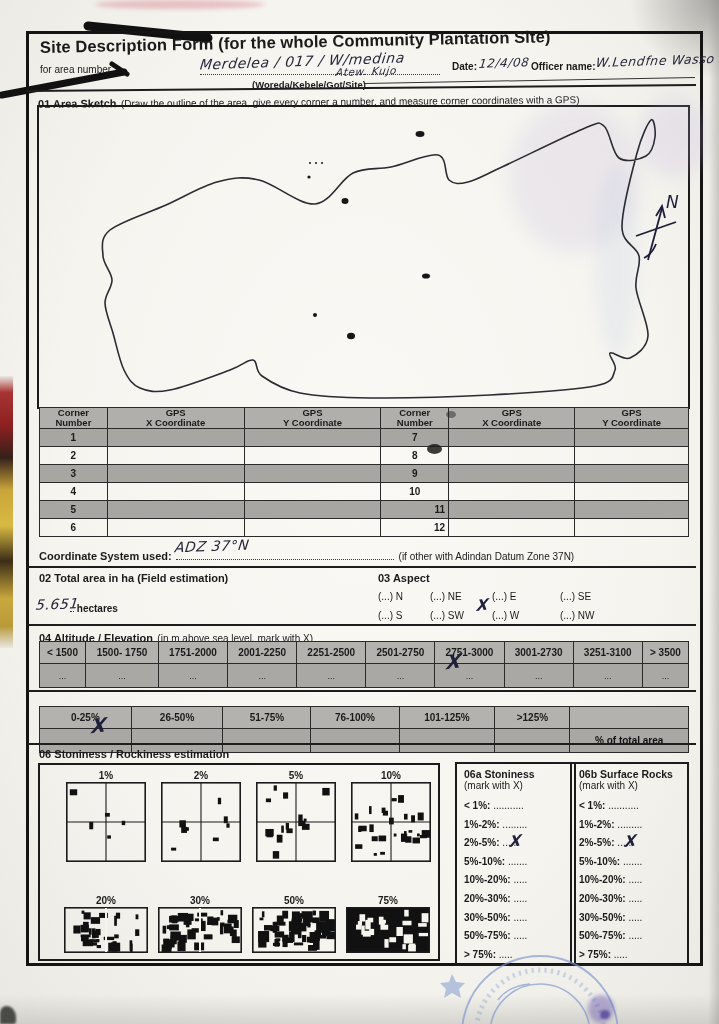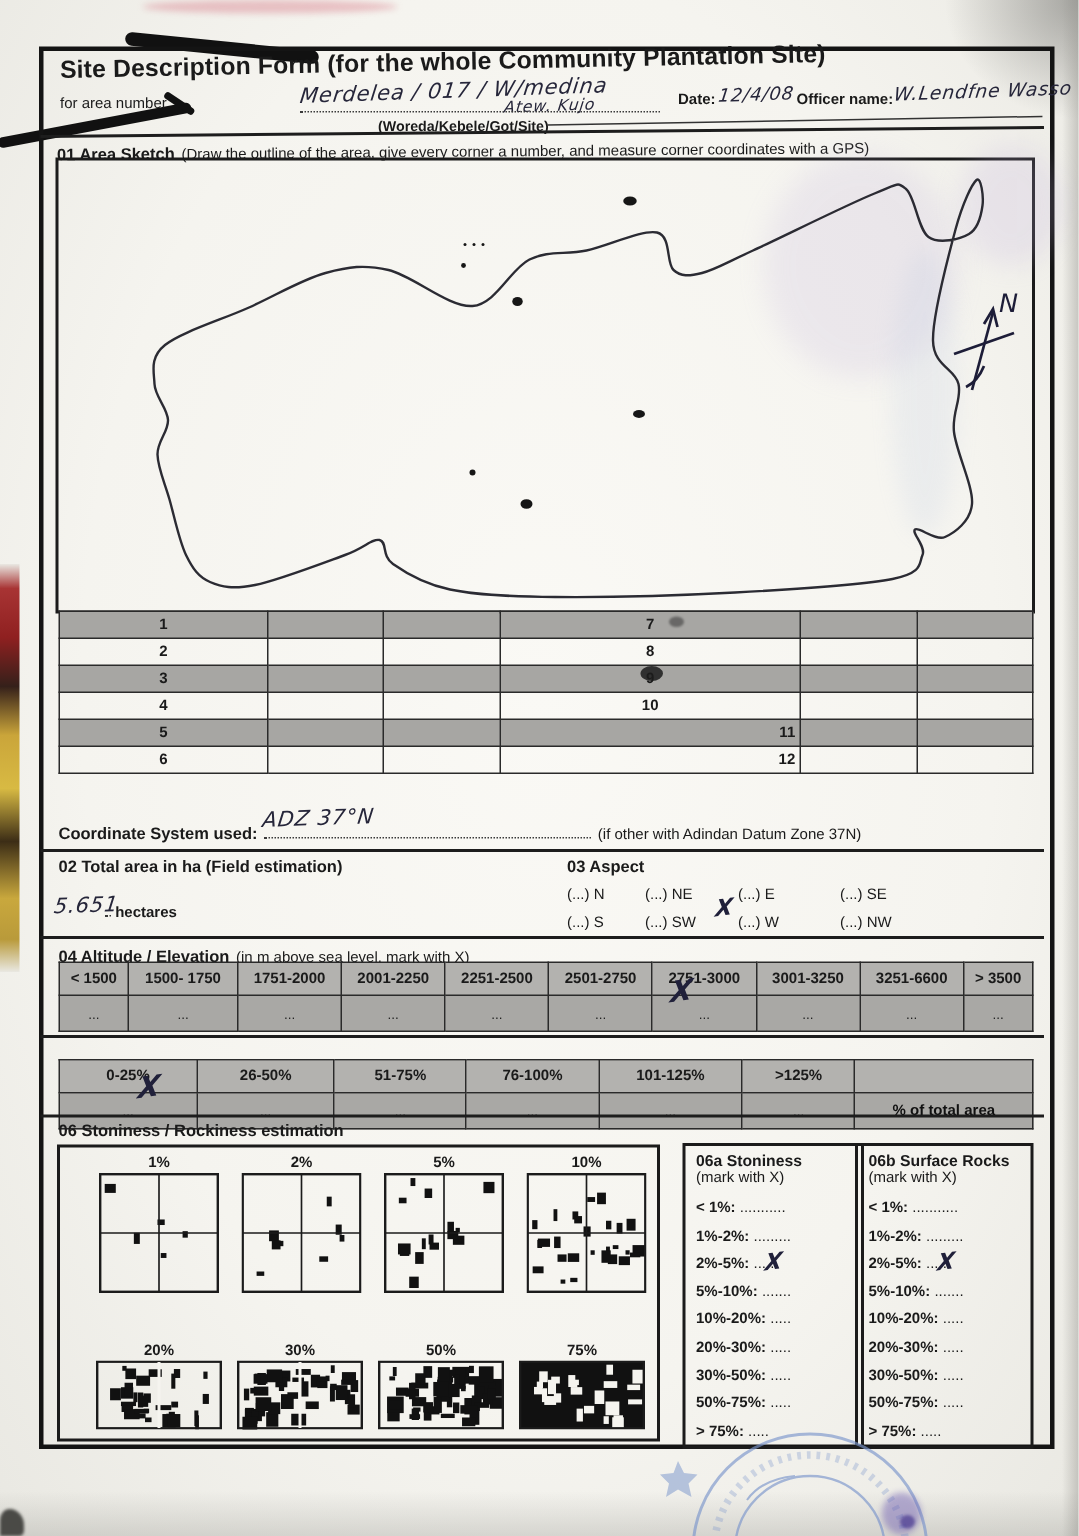--- a/index.html
+++ b/index.html
@@ -113,20 +113,28 @@
       <path d="M596 128 L636 114"></path>
       <path d="M604 150 q8 -4 12 -14"></path>
     </g>
     <text x="626" y="100" font-size="17" font-style="italic" fill="#1d1d38" font-family="DejaVu Sans, sans-serif">N</text>
       </svg>
   </div>
 
   <table class="ctable abs" id="corner-table" style="left:39px;top:407px;width:650px;">
       <tbody>
         <tr>
+          <td class="hd" style="width:64px">Corner<br>Number</td>
+          <td class="hd" style="width:140px">GPS<br>X Coordinate</td>
+          <td class="hd" style="width:140px">GPS<br>Y Coordinate</td>
+          <td class="hd" style="width:64px">Corner<br>Number</td>
+          <td class="hd" style="width:128px">GPS<br>X Coordinate</td>
+          <td class="hd" style="width:114px">GPS<br>Y Coordinate</td>
+        </tr>
+        <tr>
       <td class=" shade" style="text-align:center;font-weight:bold">1</td>
       <td class=" shade"></td>
       <td class=" shade"></td>
       <td class=" shade" style="text-align:center;font-weight:bold">7</td>
       <td class=" shade"></td>
       <td class=" shade"></td>
         </tr>
         <tr>
       <td class="" style="text-align:center;font-weight:bold">2</td>
       <td class=""></td>
@@ -198,22 +206,22 @@
   <table class="rtable abs" id="alt-table" style="left:39px;top:641px;width:650px;">
       <tbody>
         <tr>
           <td class="rng">&lt; 1500</td>
           <td class="rng">1500- 1750</td>
           <td class="rng">1751-2000</td>
           <td class="rng">2001-2250</td>
           <td class="rng">2251-2500</td>
           <td class="rng">2501-2750</td>
           <td class="rng">2751-3000</td>
-          <td class="rng">3001-3250</td>
-          <td class="rng">3251-6600</td>
+          <td class="rng">3001-2730</td>
+          <td class="rng">3251-3100</td>
           <td class="rng">&gt; 3500</td>
         </tr>
         <tr>
           <td class="dotrow">...</td>
           <td class="dotrow">...</td>
           <td class="dotrow">...</td>
           <td class="dotrow">...</td>
           <td class="dotrow">...</td>
           <td class="dotrow">...</td>
           <td class="dotrow">...</td>

